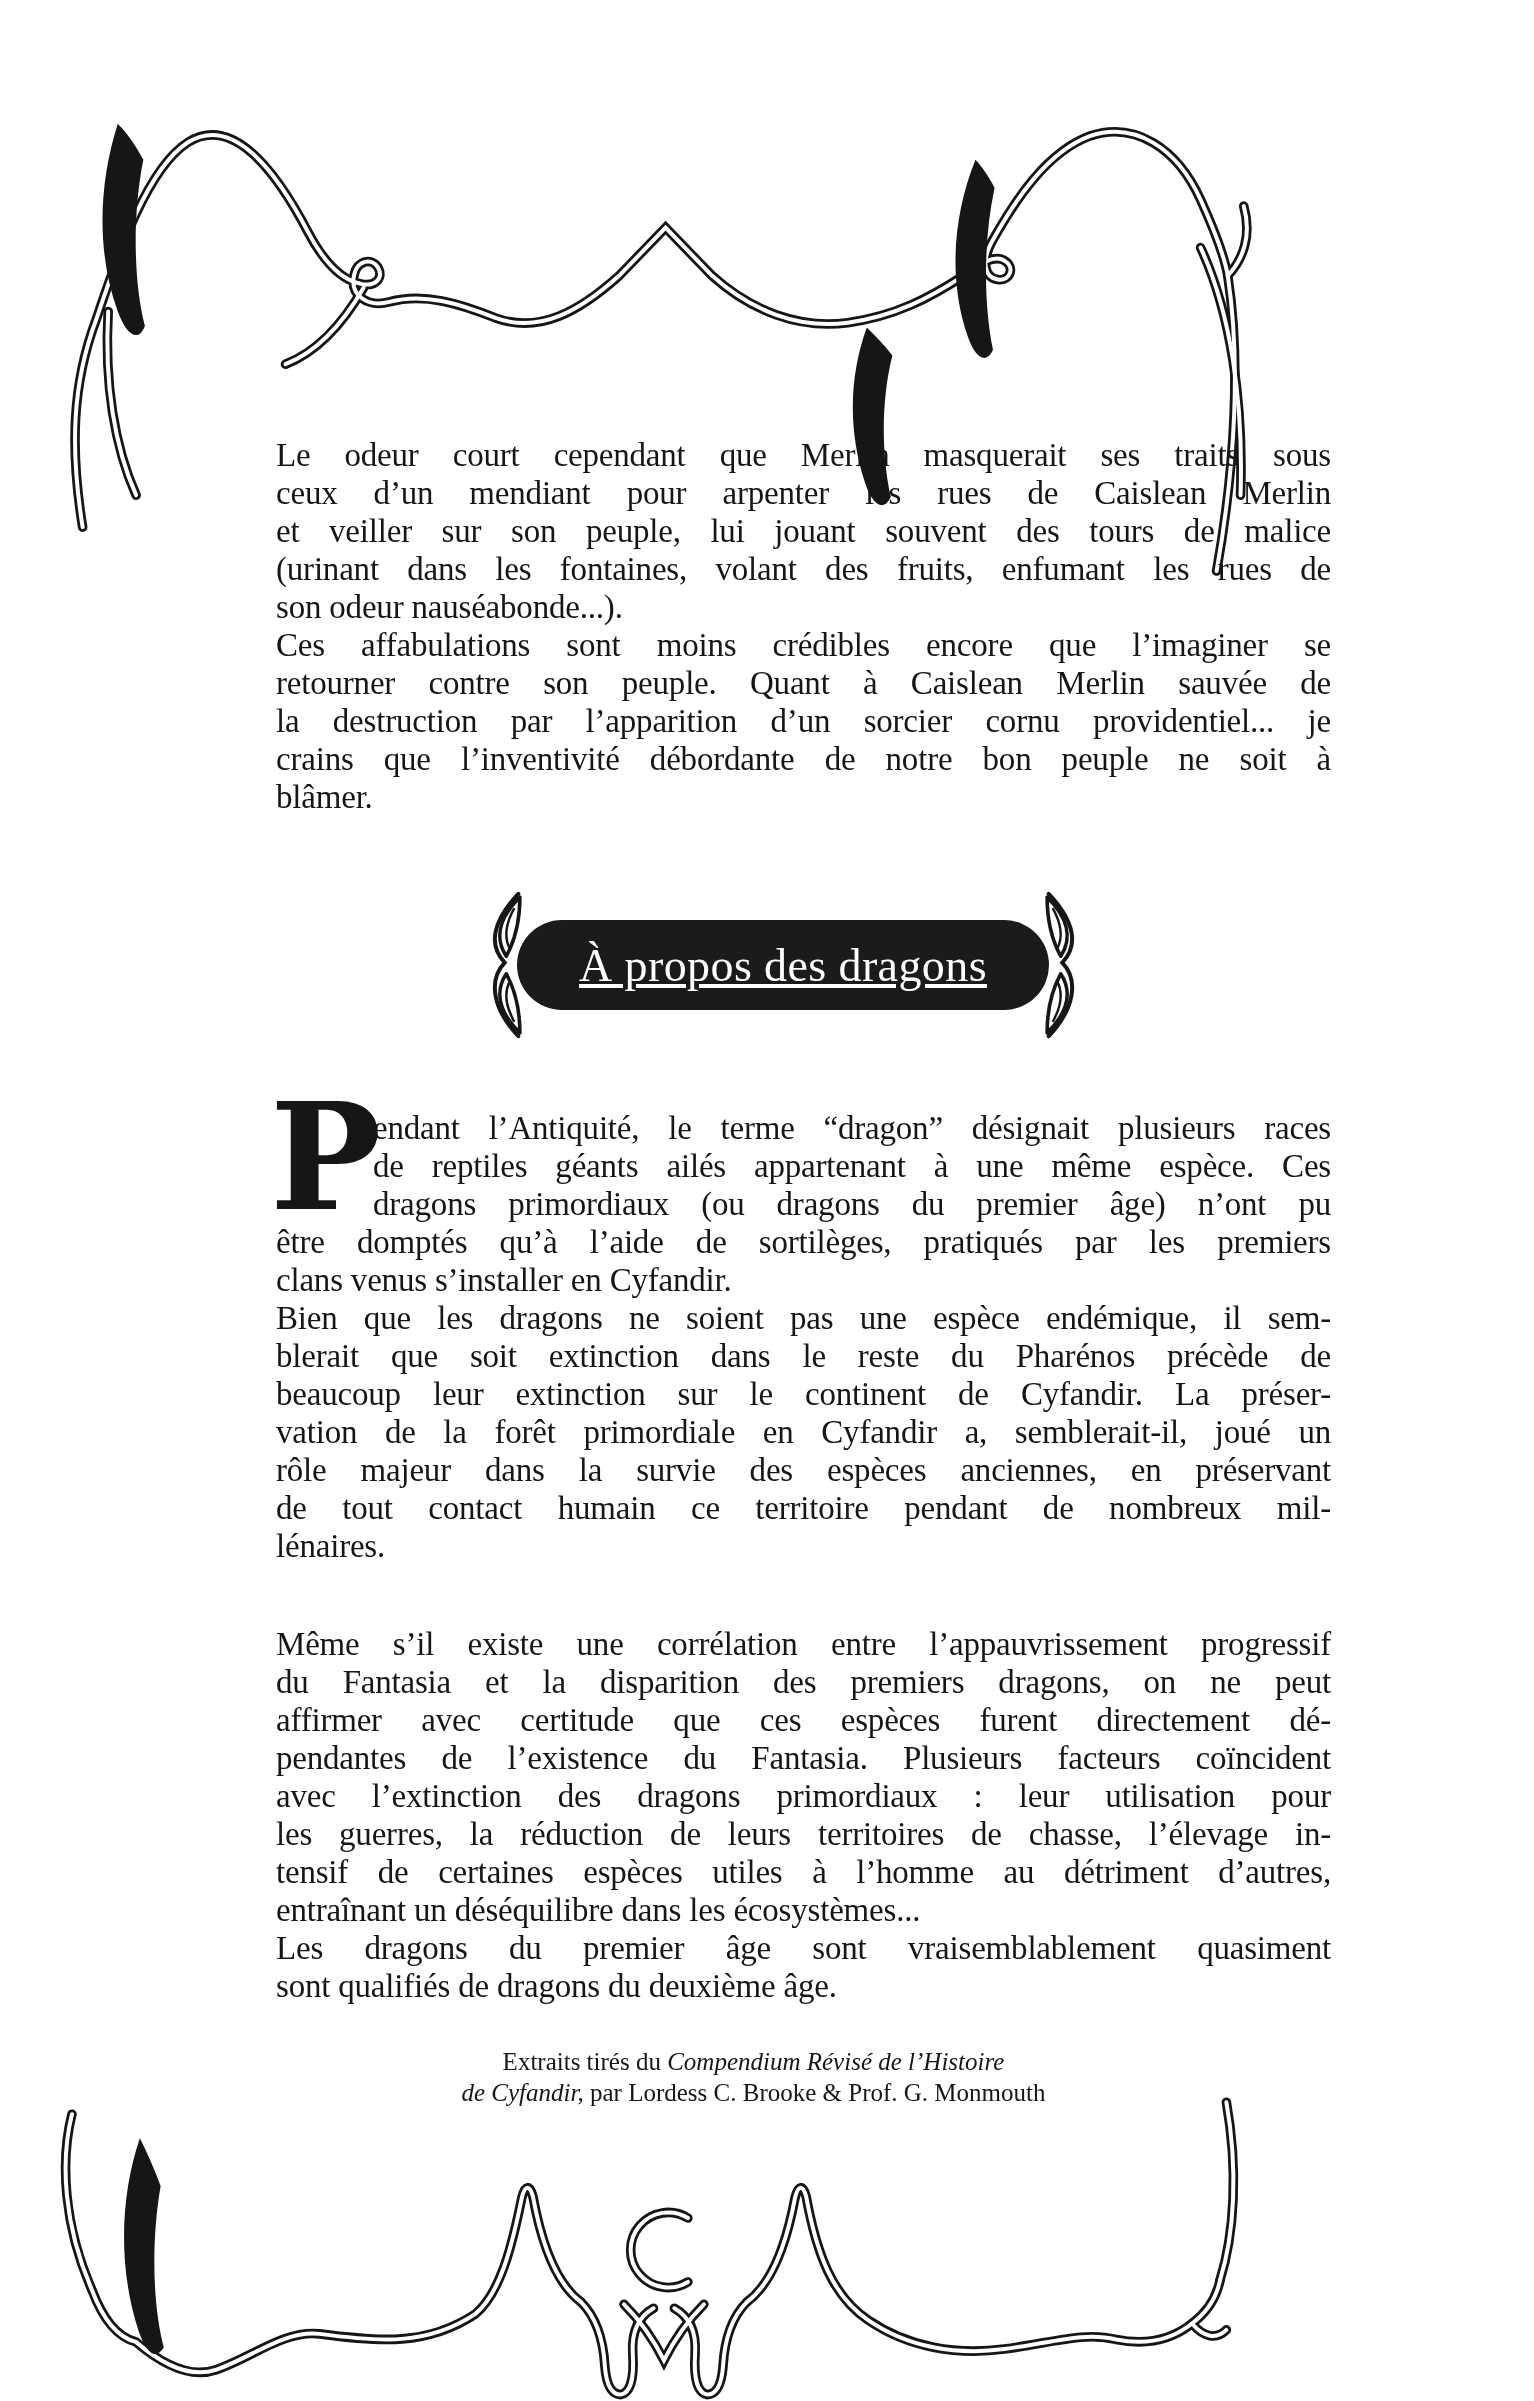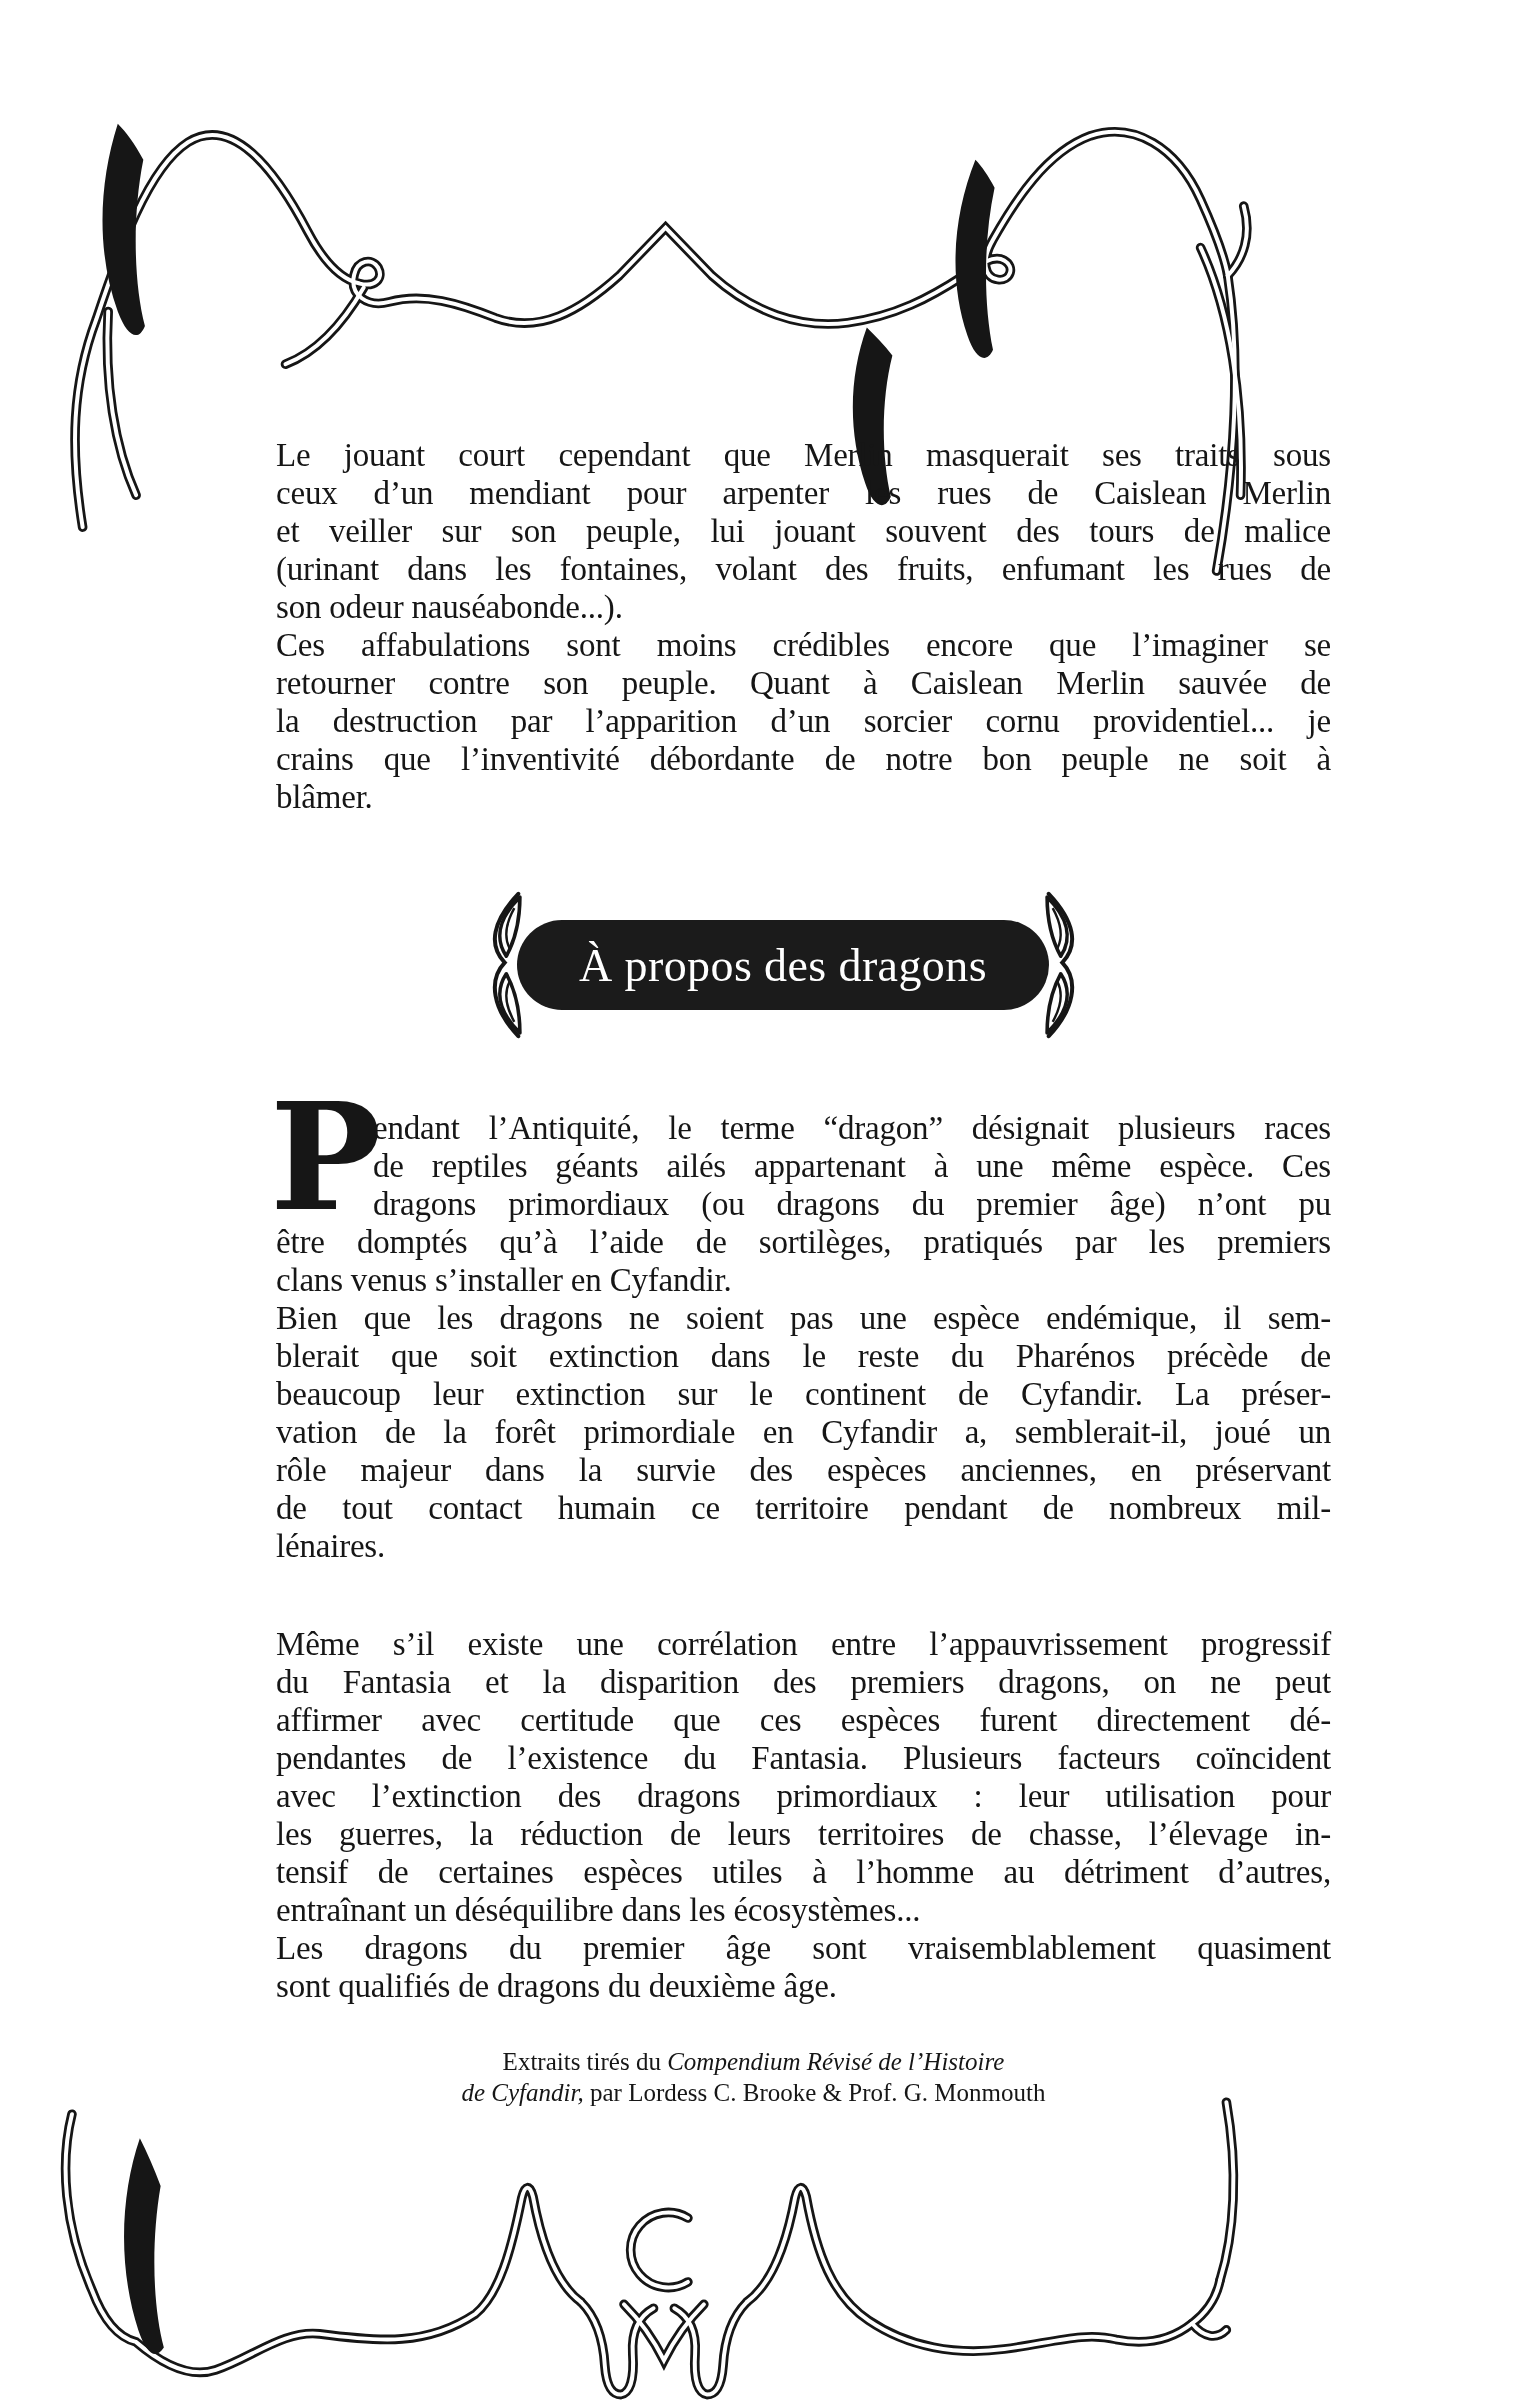--- a/index.html
+++ b/index.html
@@ -36,20 +36,21 @@
     position: absolute; left: 517px; top: 920px;
     width: 532px; height: 90px;
     background: #1b1b1b;
     border-radius: 45px;
     display: flex; align-items: center; justify-content: center;
   }
   #banner .banner-title {
     color: #ffffff;
     font-size: 46px;
     letter-spacing: 0.4px;
+    text-decoration: underline;
   }
   .knot { position: absolute; width: 45px; height: 152px; }
   #knotL { left: 483px; top: 889px; }
   #knotR { left: 1039px; top: 889px; transform: scaleX(-1); }
   #citation {
     position: absolute; left: 226px; top: 2046px; width: 1055px;
     text-align: center;
     font-size: 25px; line-height: 31px;
   }
   #citation .it { font-style: italic; margin-top: 8px; }
@@ -86,21 +87,21 @@
       <use href="#t6"></use>
   </g>
   <g fill="#161616" stroke="none">
     <path d="M72 95 C48 170 45 255 72 330 C84 362 98 368 106 348 C92 295 90 210 104 140 C93 120 83 106 72 95 Z"></path>
     <path d="M1146 140 C1118 210 1112 290 1136 360 C1146 390 1160 396 1168 378 C1156 320 1156 240 1170 175 C1162 160 1154 148 1146 140 Z"></path>
     <path d="M1010 350 C988 410 986 480 1008 545 C1018 575 1032 580 1040 562 C1028 510 1028 440 1042 385 C1032 372 1020 360 1010 350 Z"></path>
   </g>
 </svg>
 
 <div id="introcol" class="textcol">
-    <div class="line j">Le jouant court cependant que Merlin masquerait ses traits sous</div>
+    <div class="line j">Le odeur court cependant que Merlin masquerait ses traits sous</div>
     <div class="line j">ceux d’un mendiant pour arpenter les rues de Caislean Merlin</div>
     <div class="line j">et veiller sur son peuple, lui jouant souvent des tours de malice</div>
     <div class="line j">(urinant dans les fontaines, volant des fruits, enfumant les rues de</div>
     <div class="line">son odeur nauséabonde...).</div>
     <div class="line j">Ces affabulations sont moins crédibles encore que l’imaginer se</div>
     <div class="line j">retourner contre son peuple. Quant à Caislean Merlin sauvée de</div>
     <div class="line j">la destruction par l’apparition d’un sorcier cornu providentiel... je</div>
     <div class="line j">crains que l’inventivité débordante de notre bon peuple ne soit à</div>
     <div class="line">blâmer.</div>
   </div>

